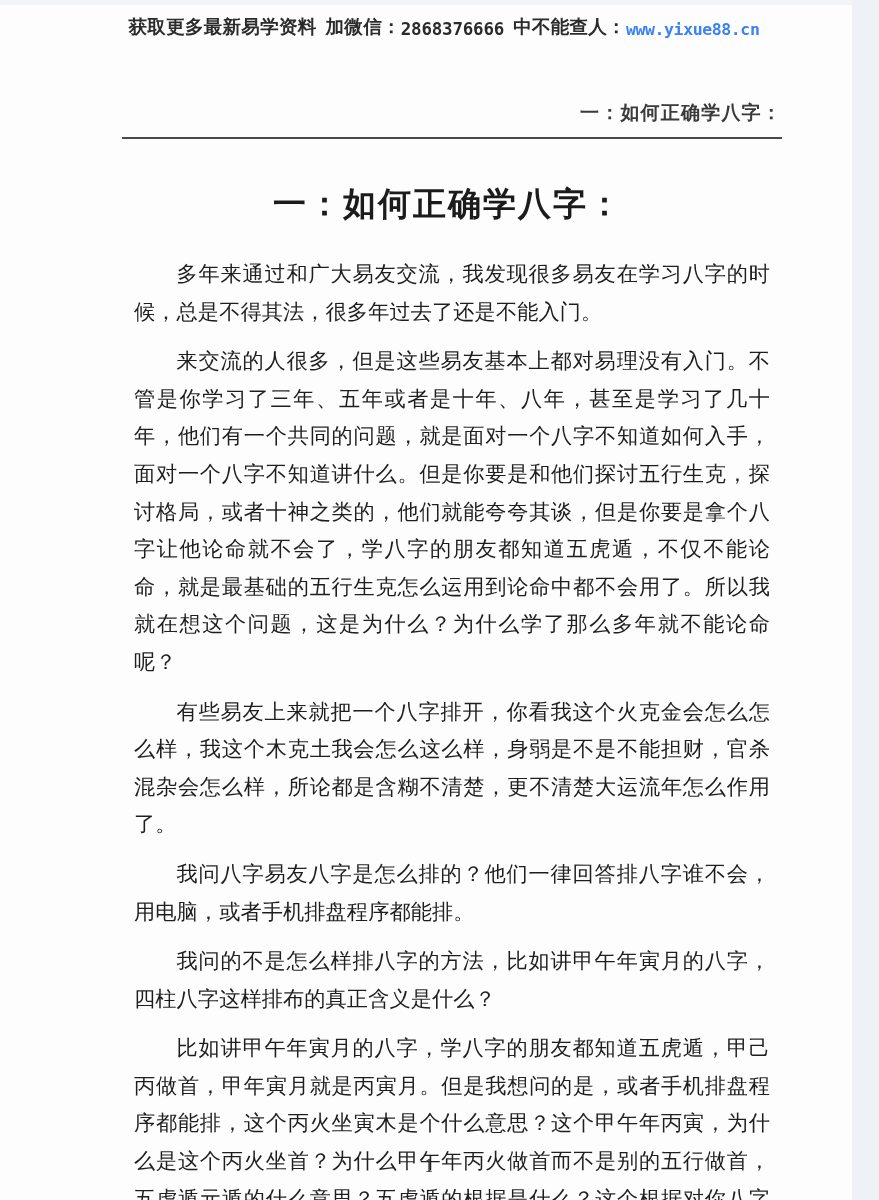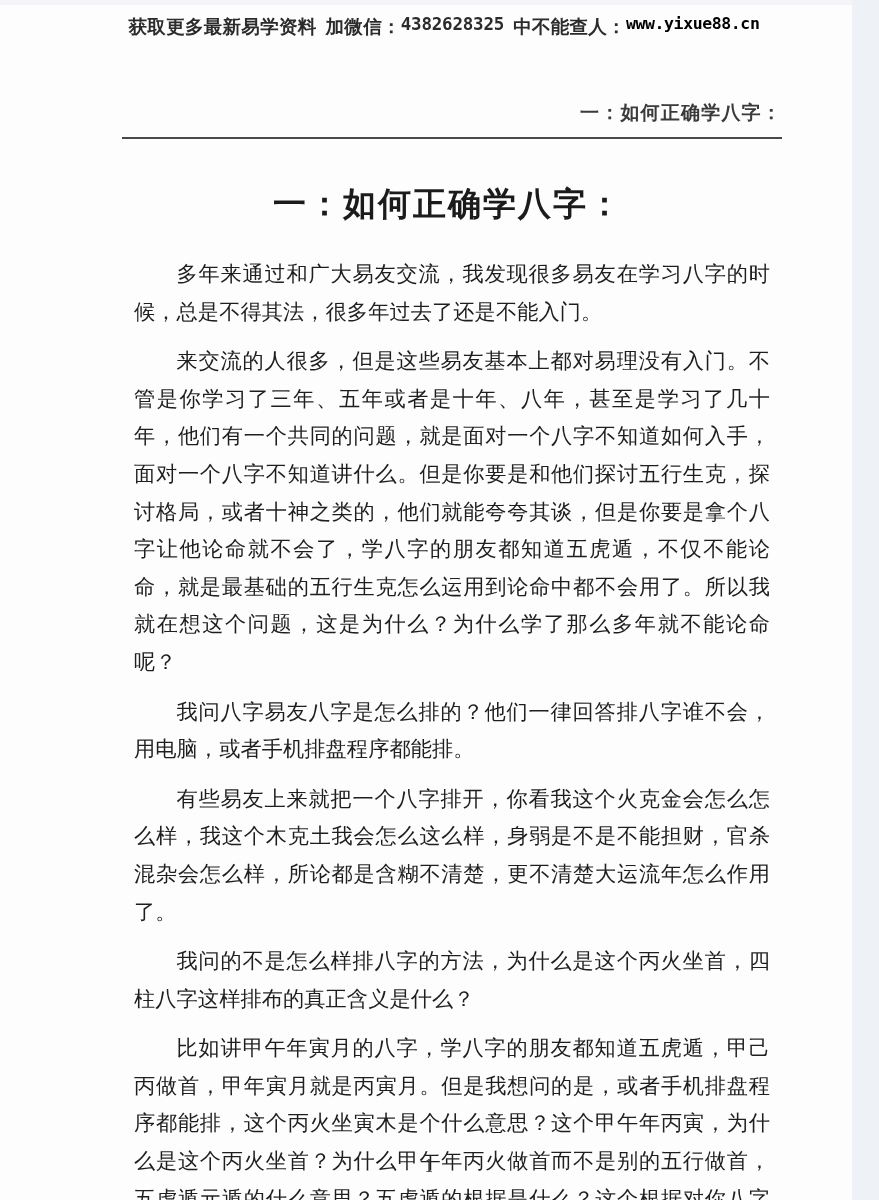--- a/index.html
+++ b/index.html
@@ -55,21 +55,21 @@
     width: 852px;
     height: 28px;
     display: flex;
     align-items: center;
     justify-content: center;
     white-space: nowrap;
     overflow: hidden;
   }
   .promo-inner {
     display: flex;
-    align-items: flex-start;
+    align-items: flex-end;
     transform: translateX(18px);
   }
   .promo-cn {
     font-family: "DejaVu Sans", "Liberation Sans", sans-serif;
     font-weight: bold;
     font-size: 18.5px;
     color: #2b2b2b;
     letter-spacing: 0.3px;
   }
   .promo-gap { display: inline-block; width: 9px; }
@@ -77,21 +77,21 @@
     font-family: "DejaVu Sans Mono", "Liberation Mono", monospace;
     font-weight: bold;
     font-size: 17.5px;
     color: #2b2b2b;
     letter-spacing: -0.2px;
   }
   .promo-url {
     font-family: "DejaVu Sans Mono", "Liberation Mono", monospace;
     font-weight: bold;
     font-size: 16.5px;
-    color: #000000;
+    color: #3b82f6;
     letter-spacing: -0.4px;
   }
 
   
   .running-header {
     position: absolute;
     left: 122px;
     top: 100px;
     width: 660px;
     text-align: right;
@@ -166,40 +166,40 @@
 <div class="page-root">
 
   <div class="scan-sheet">
     <div class="sheet-top-edge"></div>
 
     <div class="promo-banner">
       <div class="promo-inner">
         <span class="promo-cn">获取更多最新易学资料</span>
         <span class="promo-gap"></span>
         <span class="promo-cn">加微信：</span>
-        <span class="promo-num">4382628325</span>
+        <span class="promo-num">2868376666</span>
         <span class="promo-gap"></span>
         <span class="promo-cn">中不能查人：</span>
         <span class="promo-url">www.yixue88.cn</span>
       </div>
     </div>
 
     <div class="running-header">
       <span class="running-header-text">一：如何正确学八字：</span>
     </div>
     <div class="header-rule"></div>
 
     <div class="chapter-title">一：如何正确学八字：</div>
 
     <div class="body-column">
       <p class="body-para">多年来通过和广大易友交流，我发现很多易友在学习八字的时候，总是不得其法，很多年过去了还是不能入门。</p>
       <p class="body-para">来交流的人很多，但是这些易友基本上都对易理没有入门。不管是你学习了三年、五年或者是十年、八年，甚至是学习了几十年，他们有一个共同的问题，就是面对一个八字不知道如何入手，面对一个八字不知道讲什么。但是你要是和他们探讨五行生克，探讨格局，或者十神之类的，他们就能夸夸其谈，但是你要是拿个八字让他论命就不会了，学八字的朋友都知道五虎遁，不仅不能论命，就是最基础的五行生克怎么运用到论命中都不会用了。所以我就在想这个问题，这是为什么？为什么学了那么多年就不能论命呢？</p>
+      <p class="body-para">有些易友上来就把一个八字排开，你看我这个火克金会怎么怎么样，我这个木克土我会怎么这么样，身弱是不是不能担财，官杀混杂会怎么样，所论都是含糊不清楚，更不清楚大运流年怎么作用了。</p>
       <p class="body-para">我问八字易友八字是怎么排的？他们一律回答排八字谁不会，用电脑，或者手机排盘程序都能排。</p>
-      <p class="body-para">有些易友上来就把一个八字排开，你看我这个火克金会怎么怎么样，我这个木克土我会怎么这么样，身弱是不是不能担财，官杀混杂会怎么样，所论都是含糊不清楚，更不清楚大运流年怎么作用了。</p>
-      <p class="body-para">我问的不是怎么样排八字的方法，为什么是这个丙火坐首，四柱八字这样排布的真正含义是什么？</p>
+      <p class="body-para">我问的不是怎么样排八字的方法，比如讲甲午年寅月的八字，四柱八字这样排布的真正含义是什么？</p>
       <p class="body-para">比如讲甲午年寅月的八字，学八字的朋友都知道五虎遁，甲己丙做首，甲年寅月就是丙寅月。但是我想问的是，或者手机排盘程序都能排，这个丙火坐寅木是个什么意思？这个甲午年丙寅，为什么是这个丙火坐首？为什么甲午年丙火做首而不是别的五行做首，五虎遁元遁的什么意思？五虎遁的根据是什么？这个根据对你八字中的五行生克有什么影响吗？我这样问的时候，基本没有易友能回答上来，推算八字论命，你上不知天文，下不知地理，中不能查人</p>
     </div>
 
     <div class="page-number">1</div>
   </div>
 
   <div class="sheet-right-gutter"></div>
 </div>
 
 </body></html>

